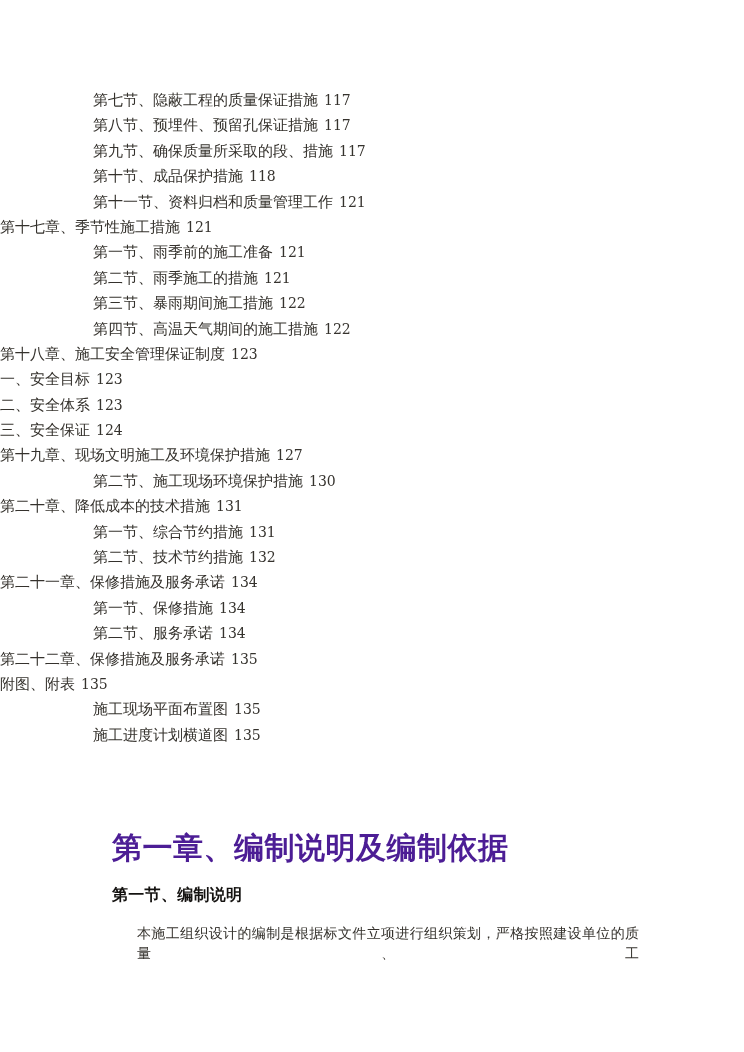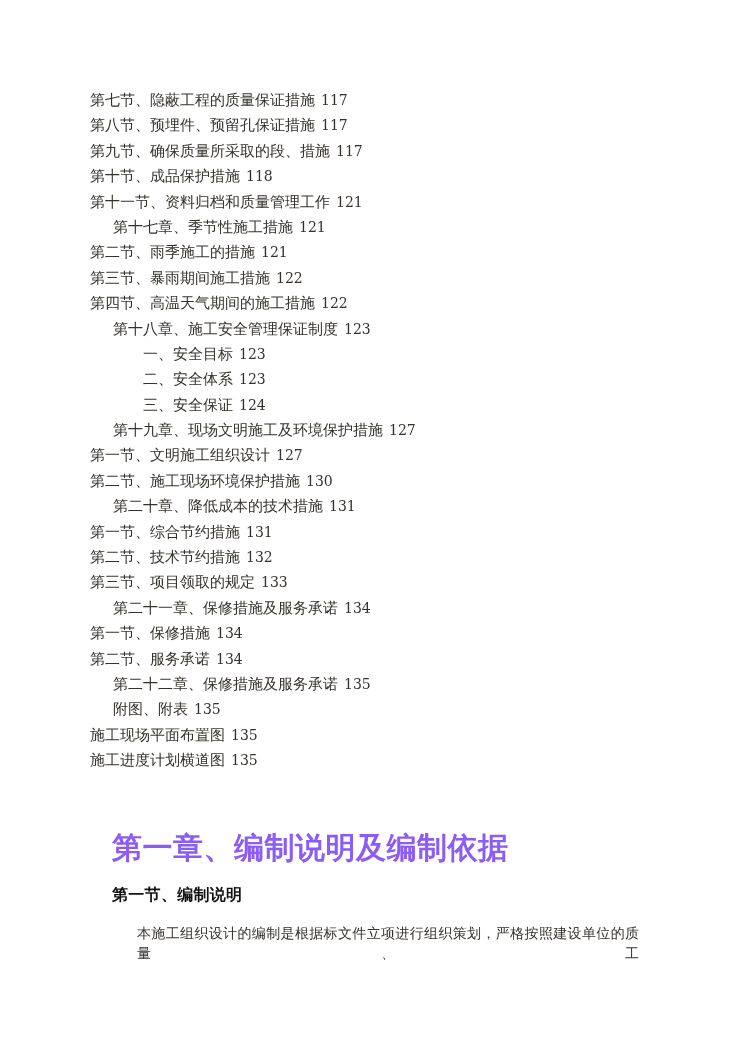--- a/index.html
+++ b/index.html
@@ -18,36 +18,36 @@
     left: 0;
     width: 744px;
   }
   .toc-row {
     height: 25.4px;
     line-height: 25.4px;
     white-space: nowrap;
     font-size: 15px;
     color: #35322d;
   }
-  .toc-row.lvl-chapter { padding-left: 113px; }
-  .toc-row.lvl-section { padding-left: 90px; }
-  .toc-row.lvl-item    { padding-left: 143px; }
+  .toc-row.lvl-chapter { }
+  .toc-row.lvl-section { padding-left: 63px; margin-left: 30px; }
+  .toc-row.lvl-item    { }
   .toc-page {
     margin-left: 6px;
     font-size: 14px;
     color: #35322d;
   }
   .chapter-title {
     position: absolute;
     top: 828px;
     left: 112px;
     font-size: 30px;
     font-weight: 700;
     letter-spacing: 0.5px;
-    color: #8b5cf6;
+    color: #4c1d95;
     white-space: nowrap;
   }
   .section-title {
     position: absolute;
     top: 885px;
     left: 112px;
     font-size: 16px;
     font-weight: 700;
     letter-spacing: 0.3px;
     color: #141210;
@@ -69,34 +69,33 @@
 <body>
 
 <div class="page">
   <div class="toc" id="toc">
       <div class="toc-row lvl-section"><span class="toc-label">第七节、隐蔽工程的质量保证措施</span><span class="toc-page">117</span></div>
       <div class="toc-row lvl-section"><span class="toc-label">第八节、预埋件、预留孔保证措施</span><span class="toc-page">117</span></div>
       <div class="toc-row lvl-section"><span class="toc-label">第九节、确保质量所采取的段、措施</span><span class="toc-page">117</span></div>
       <div class="toc-row lvl-section"><span class="toc-label">第十节、成品保护措施</span><span class="toc-page">118</span></div>
       <div class="toc-row lvl-section"><span class="toc-label">第十一节、资料归档和质量管理工作</span><span class="toc-page">121</span></div>
       <div class="toc-row lvl-chapter"><span class="toc-label">第十七章、季节性施工措施</span><span class="toc-page">121</span></div>
+      <div class="toc-row lvl-section"><span class="toc-label">第一节、雨季前的施工准备</span><span class="toc-page">121</span></div>
       <div class="toc-row lvl-section"><span class="toc-label">第二节、雨季施工的措施</span><span class="toc-page">121</span></div>
       <div class="toc-row lvl-section"><span class="toc-label">第三节、暴雨期间施工措施</span><span class="toc-page">122</span></div>
       <div class="toc-row lvl-section"><span class="toc-label">第四节、高温天气期间的施工措施</span><span class="toc-page">122</span></div>
       <div class="toc-row lvl-chapter"><span class="toc-label">第十八章、施工安全管理保证制度</span><span class="toc-page">123</span></div>
       <div class="toc-row lvl-item"><span class="toc-label">一、安全目标</span><span class="toc-page">123</span></div>
       <div class="toc-row lvl-item"><span class="toc-label">二、安全体系</span><span class="toc-page">123</span></div>
       <div class="toc-row lvl-item"><span class="toc-label">三、安全保证</span><span class="toc-page">124</span></div>
       <div class="toc-row lvl-chapter"><span class="toc-label">第十九章、现场文明施工及环境保护措施</span><span class="toc-page">127</span></div>
-      <div class="toc-row lvl-section"><span class="toc-label">第一节、文明施工组织设计</span><span class="toc-page">127</span></div>
       <div class="toc-row lvl-section"><span class="toc-label">第二节、施工现场环境保护措施</span><span class="toc-page">130</span></div>
       <div class="toc-row lvl-chapter"><span class="toc-label">第二十章、降低成本的技术措施</span><span class="toc-page">131</span></div>
       <div class="toc-row lvl-section"><span class="toc-label">第一节、综合节约措施</span><span class="toc-page">131</span></div>
       <div class="toc-row lvl-section"><span class="toc-label">第二节、技术节约措施</span><span class="toc-page">132</span></div>
-      <div class="toc-row lvl-section"><span class="toc-label">第三节、项目领取的规定</span><span class="toc-page">133</span></div>
       <div class="toc-row lvl-chapter"><span class="toc-label">第二十一章、保修措施及服务承诺</span><span class="toc-page">134</span></div>
       <div class="toc-row lvl-section"><span class="toc-label">第一节、保修措施</span><span class="toc-page">134</span></div>
       <div class="toc-row lvl-section"><span class="toc-label">第二节、服务承诺</span><span class="toc-page">134</span></div>
       <div class="toc-row lvl-chapter"><span class="toc-label">第二十二章、保修措施及服务承诺</span><span class="toc-page">135</span></div>
       <div class="toc-row lvl-chapter"><span class="toc-label">附图、附表</span><span class="toc-page">135</span></div>
       <div class="toc-row lvl-section"><span class="toc-label">施工现场平面布置图</span><span class="toc-page">135</span></div>
       <div class="toc-row lvl-section"><span class="toc-label">施工进度计划横道图</span><span class="toc-page">135</span></div>
     </div>
   <h1 class="chapter-title">第一章、编制说明及编制依据</h1>
   <h2 class="section-title">第一节、编制说明</h2>

